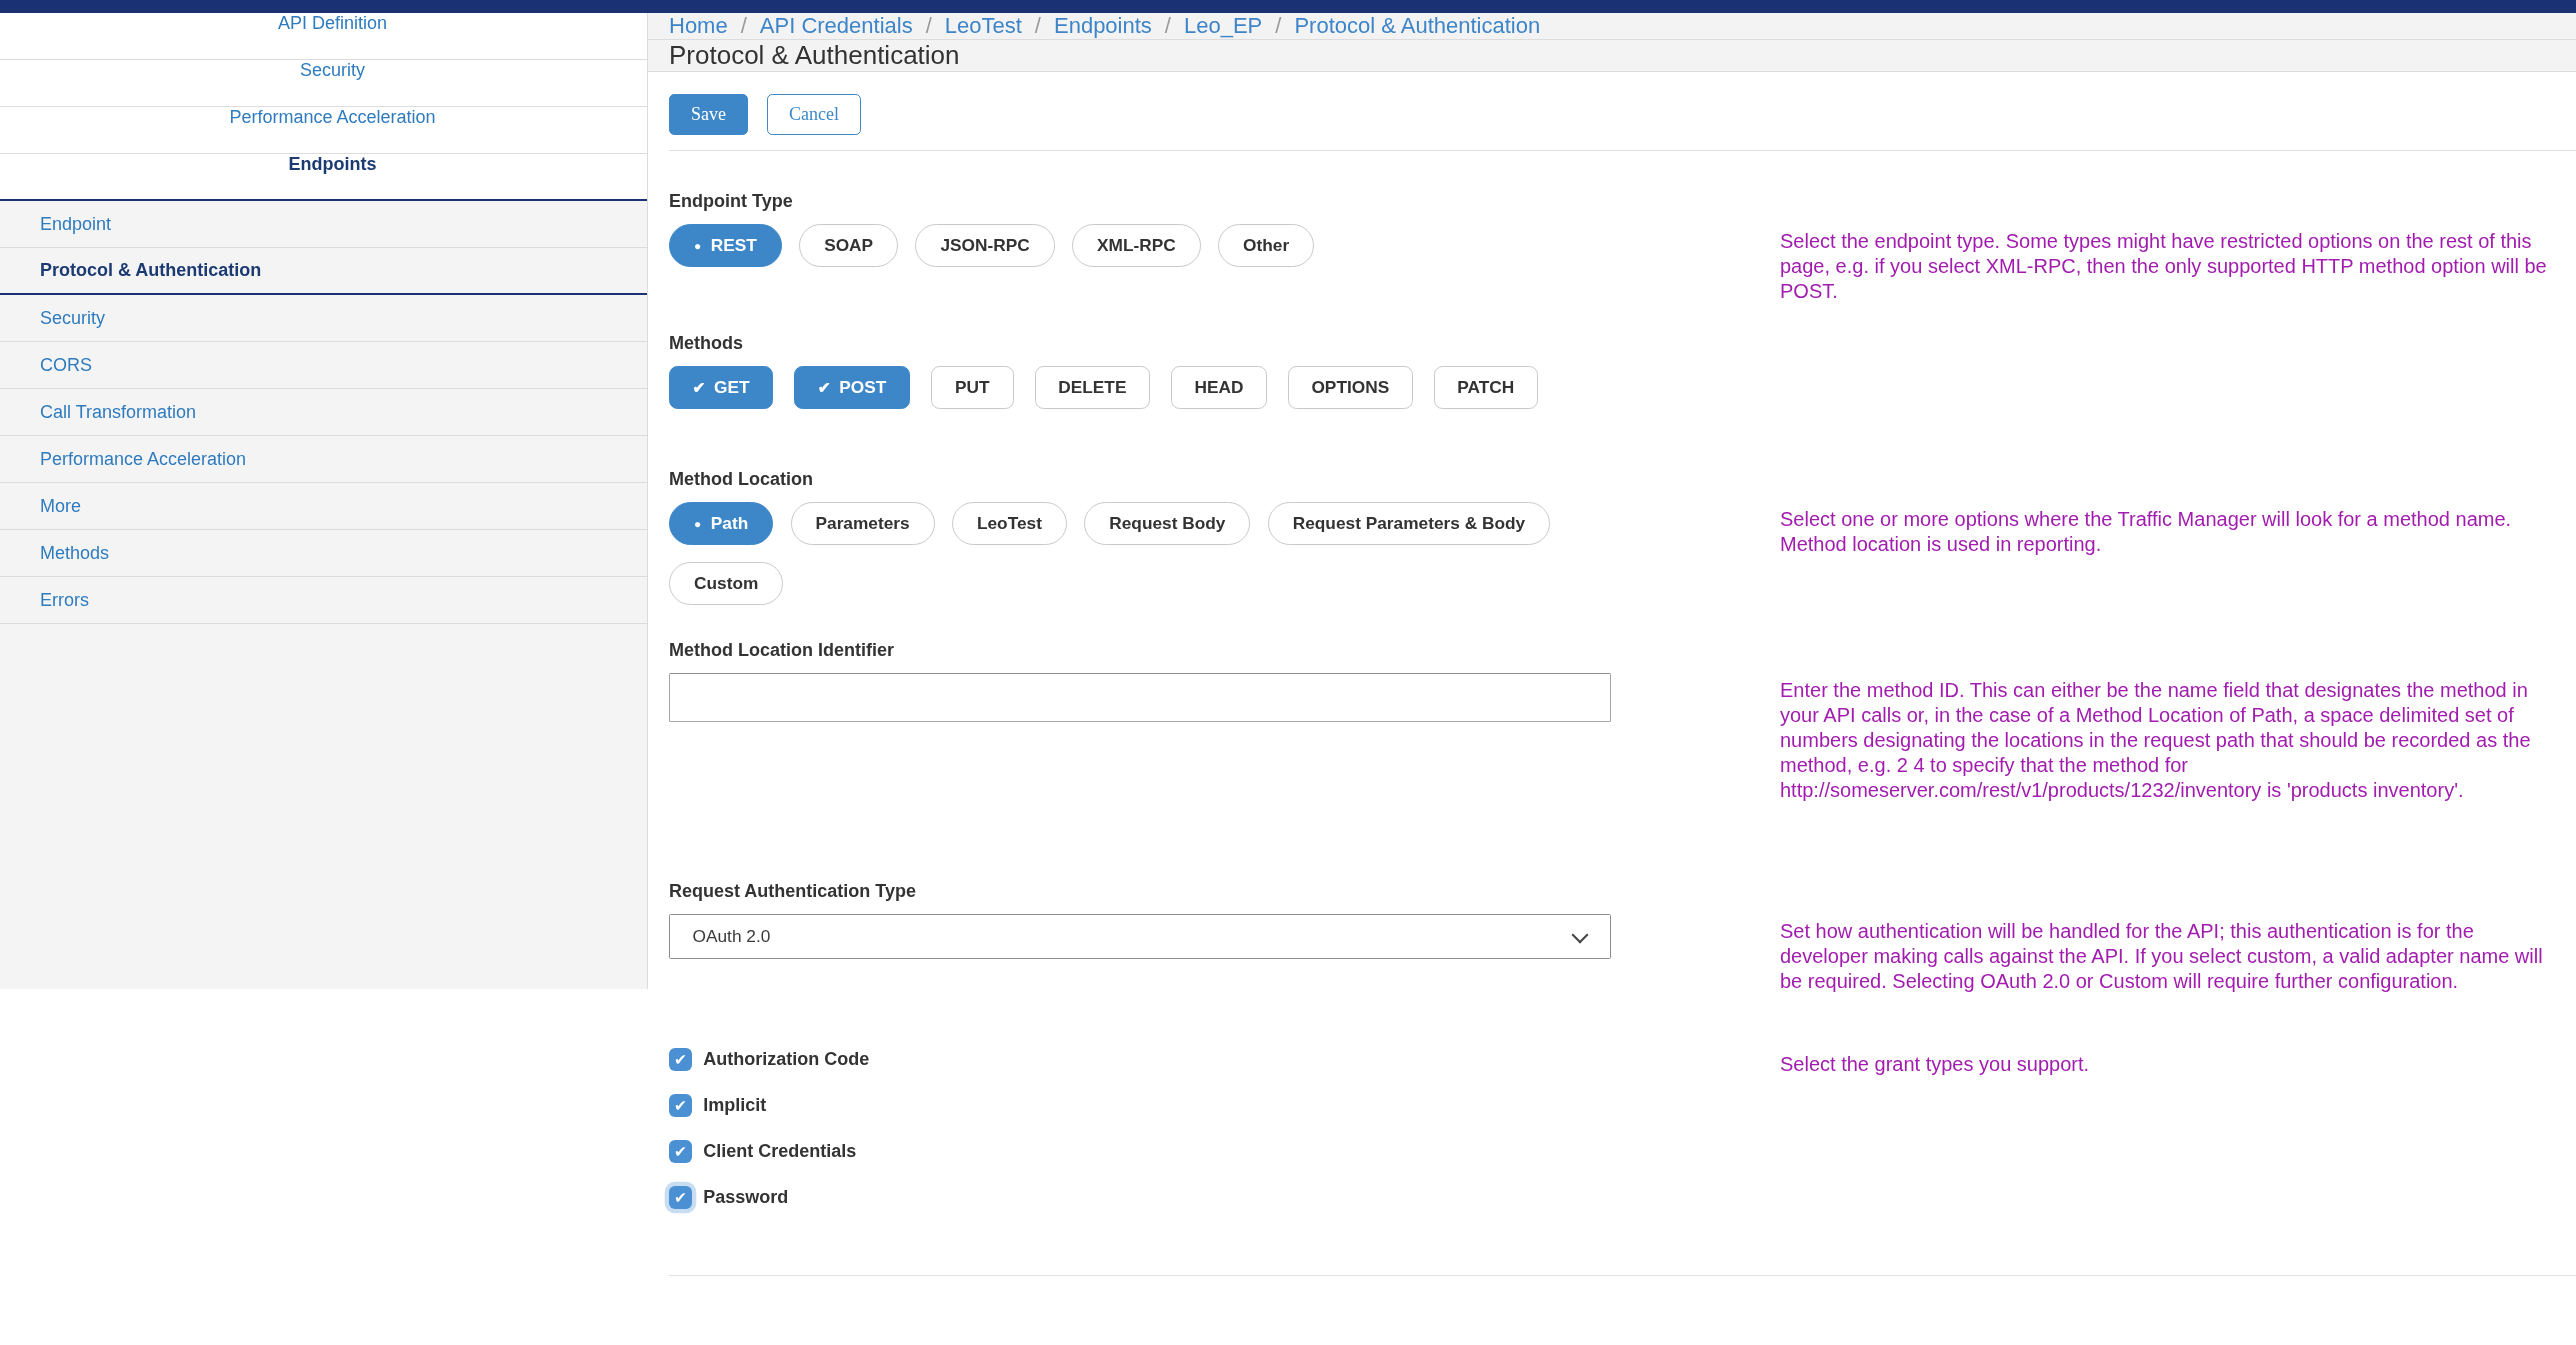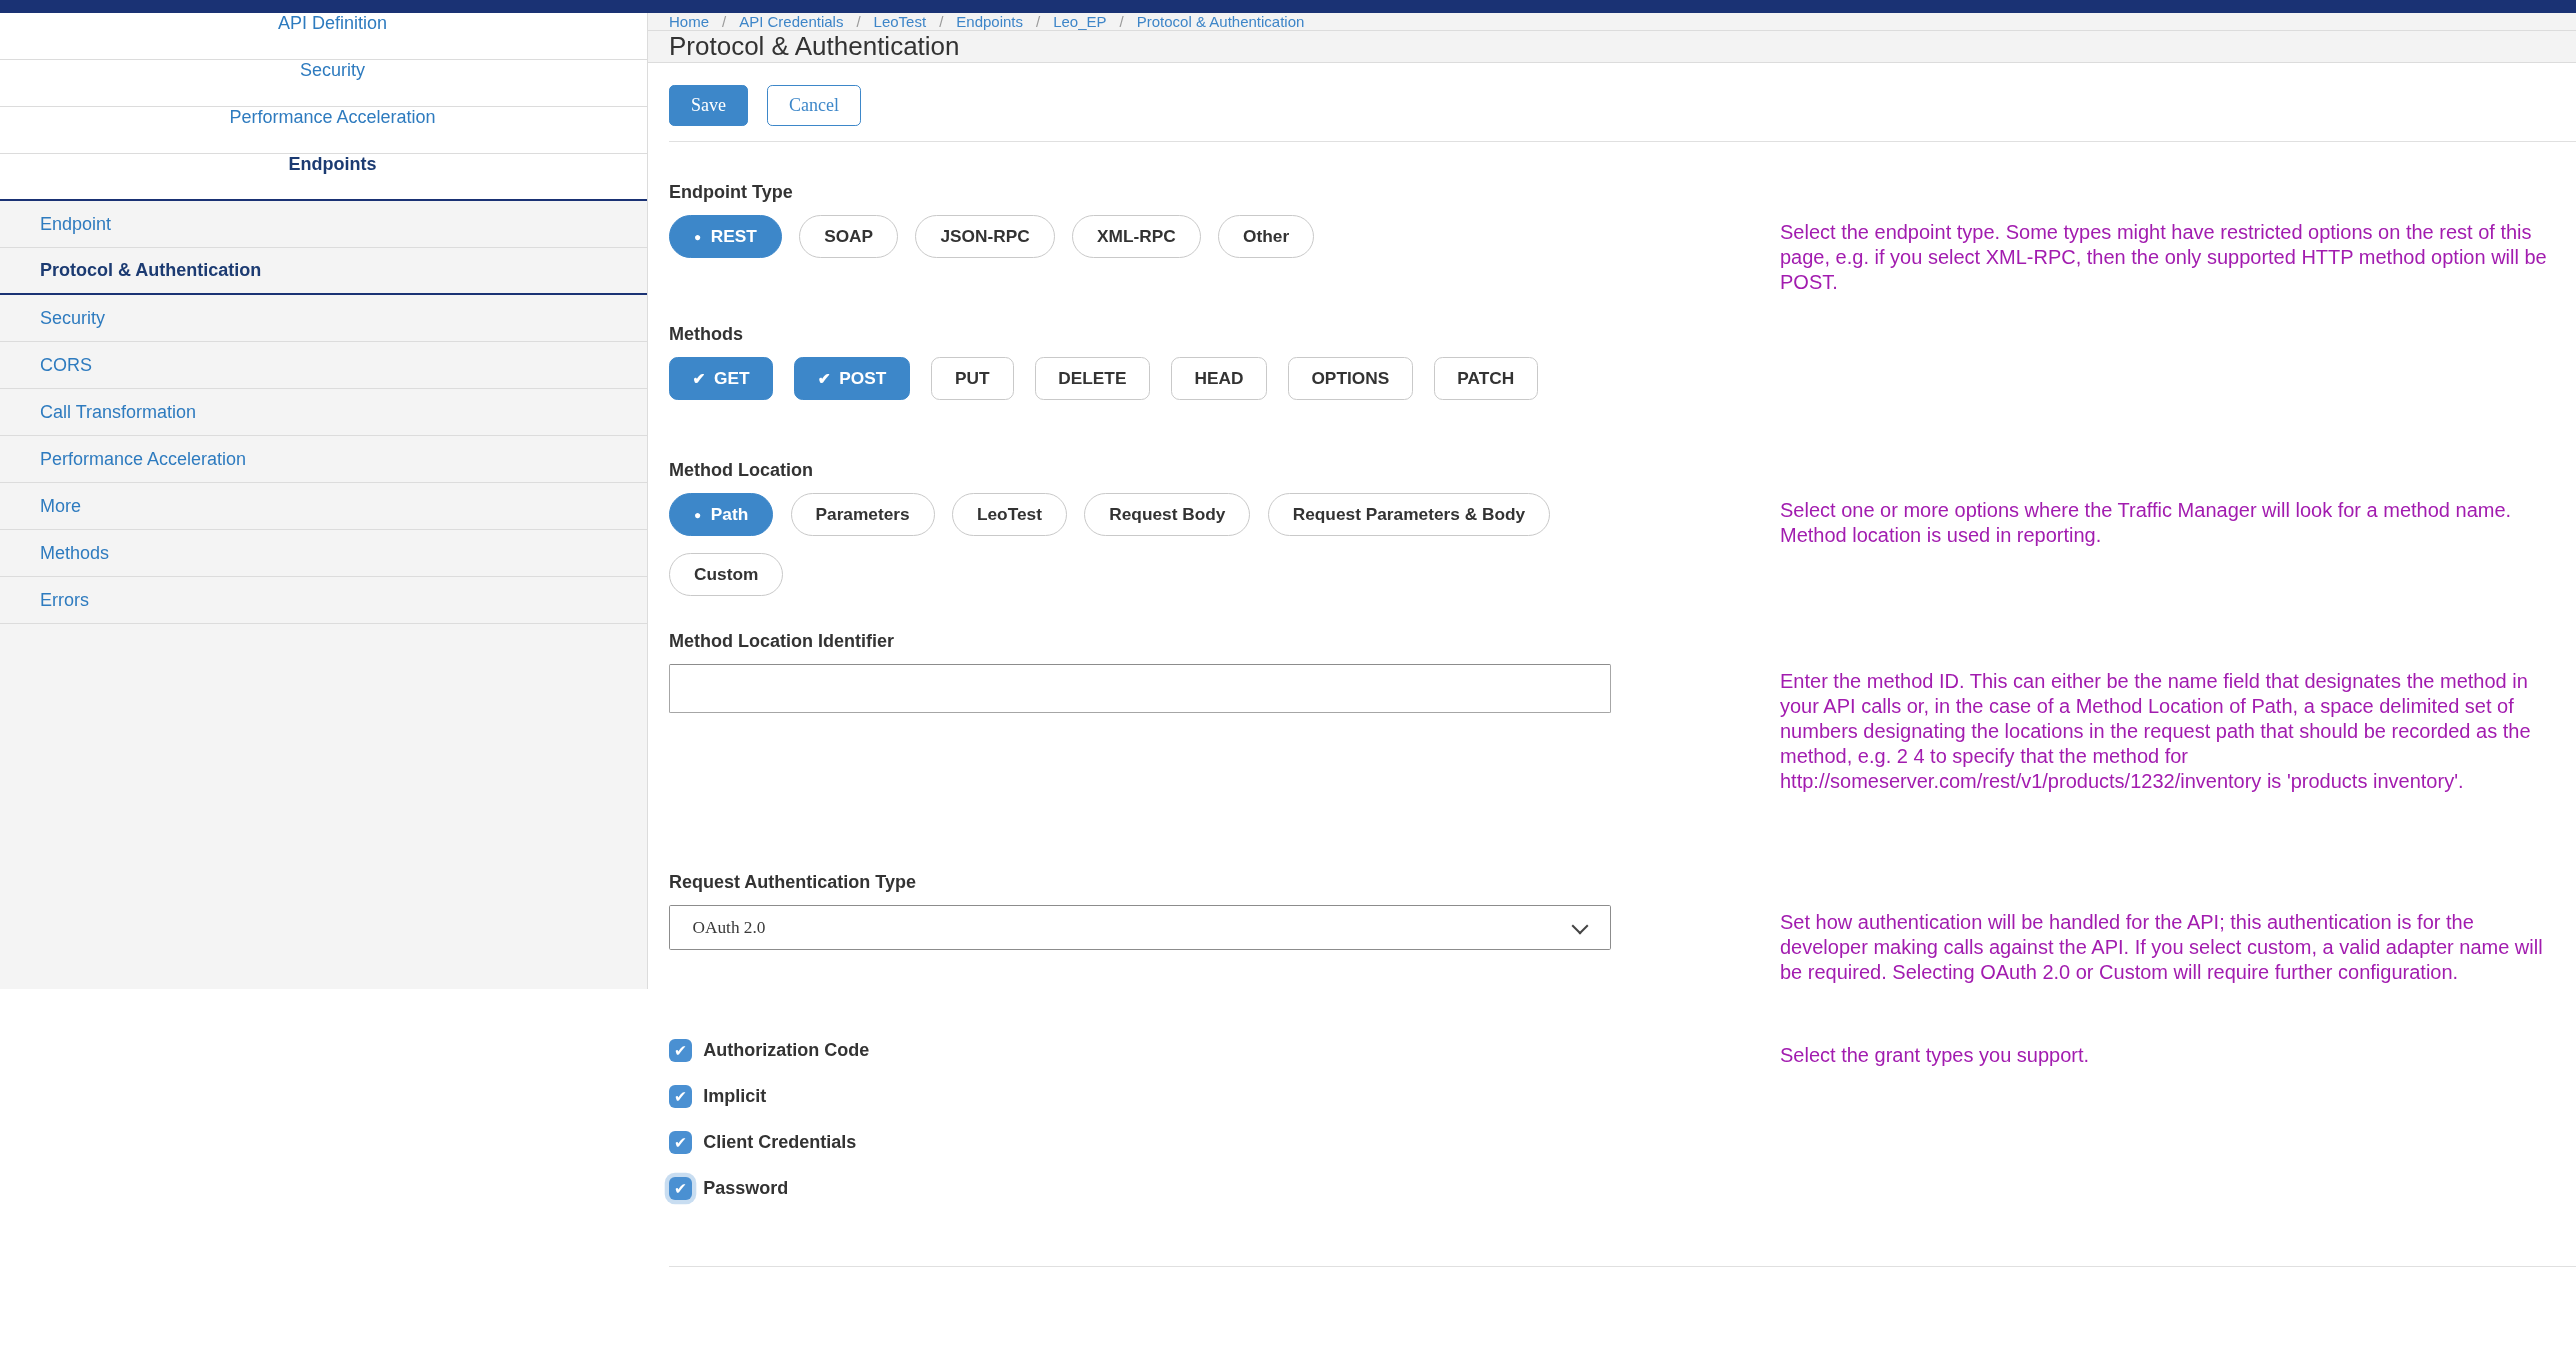--- a/index.html
+++ b/index.html
@@ -16,21 +16,21 @@
   .sidebar { width:648px; flex:0 0 648px; background:#f4f4f4; border-right:0.9px solid #dcdcdc; }
   .nav-item { height:47px; display:flex; align-items:center; padding-left:18px;
               font-size:18px; color:#2e7bbf; border-bottom:0.9px solid #dcdcdc; cursor:pointer; }
   .nav-item.sub { padding-left:40px; }
   .nav-item.active { color:#1c3b72; font-weight:bold; border-bottom:2.6px solid #1a3274; }
 
   
   .main { flex:1 1 auto; display:flex; flex-direction:column; background:#fff; }
   .crumb-row { height:54px; background:#f3f3f3; border-bottom:0.9px solid #dcdcdc;
                display:flex; align-items:center; padding-left:21px; }
-  .crumb { font-size:15px; color:#3d85c8; cursor:pointer; white-space:nowrap; }
+  .crumb { font-size:22px; color:#3d85c8; cursor:pointer; white-space:nowrap; }
   .crumb:not(:last-child)::after { content:"/"; color:#9a9a9a; margin:0 13px; font-weight:400; }
 
   .title-row { height:47px; background:#f3f3f3; border-bottom:0.9px solid #dcdcdc;
                display:flex; align-items:center; padding-left:21px; }
   .page-title { font-size:26px; font-weight:400; color:#333; }
 
   .content { padding:0 0 0 21px; background:#fff; }
 
   .actions-row { padding:21.6px 0 15.5px 0; border-bottom:0.9px solid #e0e0e0; display:flex; gap:19px; }
   .btn { height:41px; padding:4px 21px; font-size:18px; border-radius:5.2px; cursor:pointer;
@@ -69,21 +69,21 @@
   .method-btn .check-icon { display:none; font-size:15.5px; color:#fff; margin-right:8.6px; }
   .method-btn.checked { background:#3d87c9; border-color:#3d87c9; color:#fff; }
   .method-btn.checked .check-icon { display:inline; }
 
   .text-input { width:942px; height:49px; background:#fff; border:0.9px solid #a6a6a6;
           border-top:1.7px solid #8c8c8c; border-radius:1.7px; font-size:17.3px; color:#333;
           padding:0 17.3px; font-family:"Liberation Sans", sans-serif; }
 
   .select-box { width:942px; height:45px; background:#fff; border:0.9px solid #8c8c8c;
           border-radius:1.7px; position:relative; display:flex; align-items:center;
-          padding:0 22.5px; font-size:17.3px; color:#3a3a3a; cursor:pointer;font-family:Liberation Serif, serif; }
+          padding:0 22.5px; font-size:17.3px; color:#3a3a3a; cursor:pointer; }
   .chevron-down-icon { position:absolute; right:24px; top:14px; width:12px; height:12px;
           border-right:2.6px solid #444; border-bottom:2.6px solid #444; transform:rotate(45deg); }
 
   .checkbox-row { display:flex; align-items:center; margin-bottom:23px; cursor:pointer; }
   .checkbox { width:23px; height:23px; border-radius:6px; background:#4a90d2;
           display:flex; align-items:center; justify-content:center; flex:0 0 23px; }
   .checkbox .check-icon { color:#fff; font-size:15.5px; line-height:1; }
   .checkbox.focused { box-shadow:0 0 0 4.3px rgba(74,144,210,0.30); }
   .checkbox-label { font-size:18px; font-weight:bold; color:#333; margin-left:11.2px; }
 

